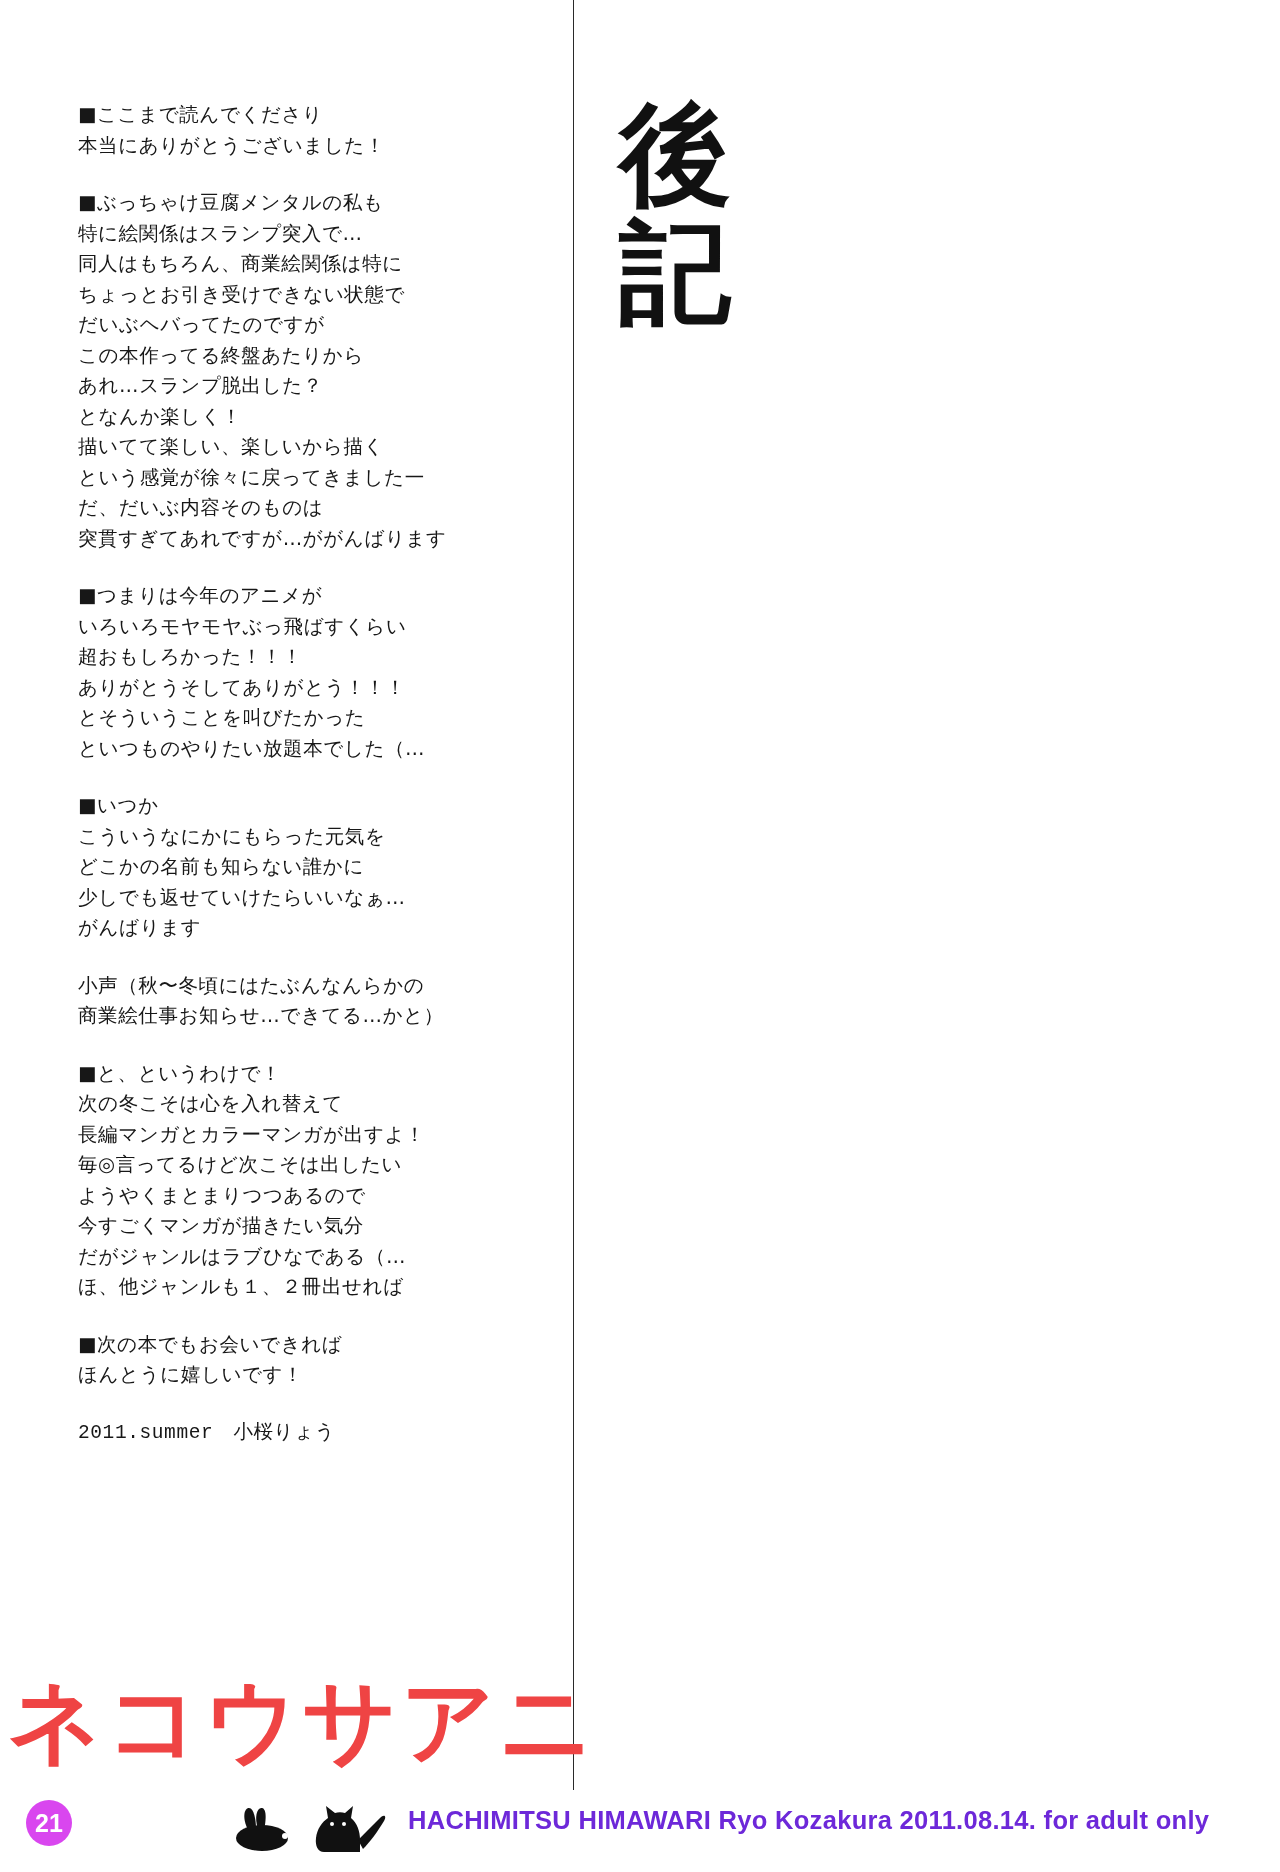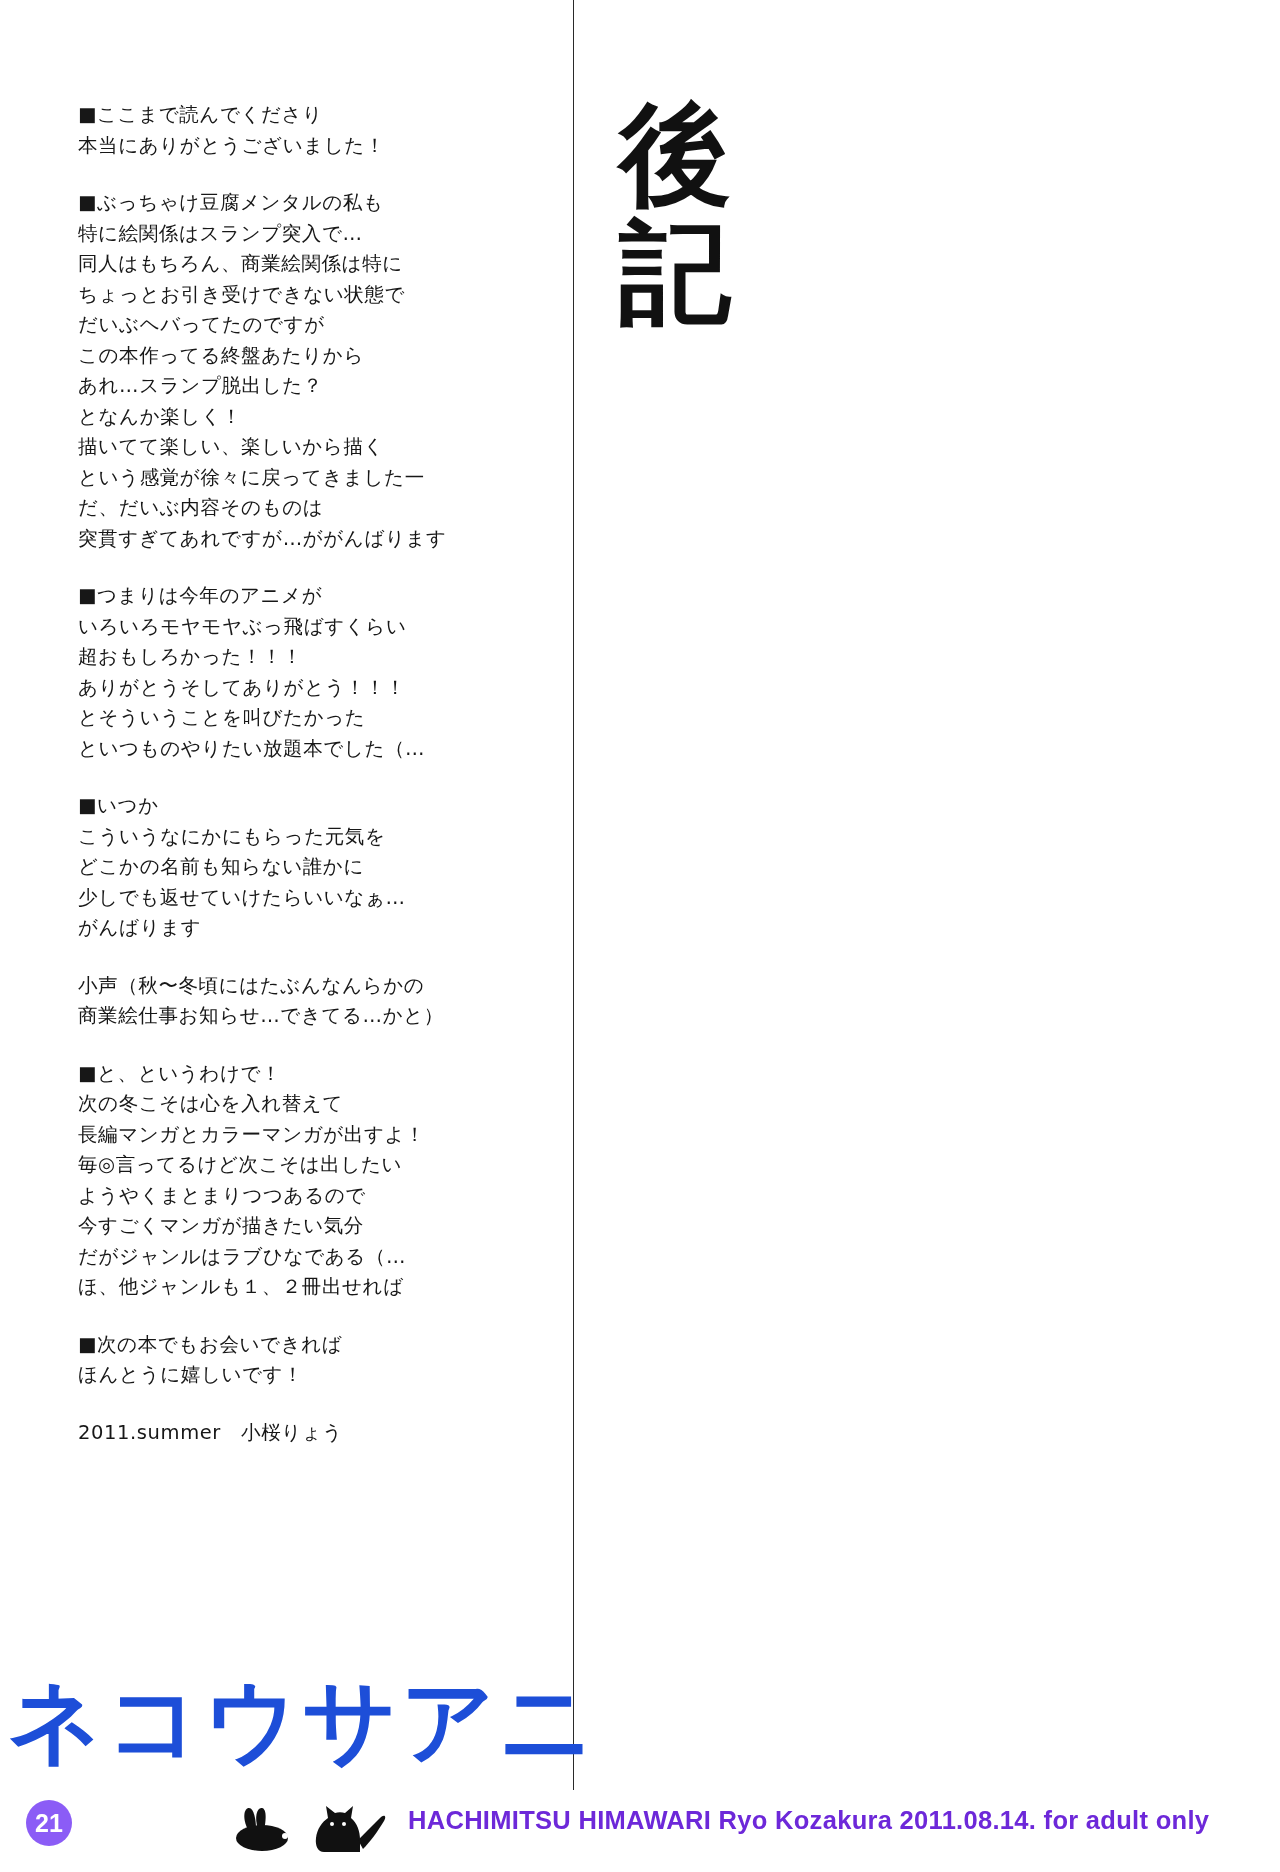--- a/index.html
+++ b/index.html
@@ -40,21 +40,21 @@
     font-size: 19.5px;
     line-height: 30.5px;
     letter-spacing: 0.6px;
     color: #171717;
     font-family: "DejaVu Sans", sans-serif;
   }
   .para {
     margin: 0 0 27px 0;
     white-space: pre-line;
   }
-  .para:last-child { margin-bottom: 8px; }
+  .para:last-child { margin-bottom: 8px; font-family: Liberation Mono, monospace; }
 
   
   .title-block {
     position: absolute;
     left: 605px;
     top: 95px;
     width: 140px;
     text-align: center;
   }
   .title-char {
@@ -68,34 +68,34 @@
 
   
   .logo {
     position: absolute;
     left: 8px;
     top: 1672px;
     font-family: "DejaVu Sans", sans-serif;
     font-size: 92px;
     font-weight: 700;
     letter-spacing: 4px;
-    color: #1d4ed8;
+    color: #ef4444;
     line-height: 100px;
     white-space: nowrap;
   }
 
   
   .page-badge {
     position: absolute;
     left: 26px;
     top: 1800px;
     width: 46px;
     height: 46px;
     border-radius: 50%;
-    background: #8b5cf6;
+    background: #d946ef;
     color: #ffffff;
     font-family: "Liberation Sans", sans-serif;
     font-size: 25px;
     font-weight: 700;
     display: flex;
     align-items: center;
     justify-content: center;
   }
 
   

